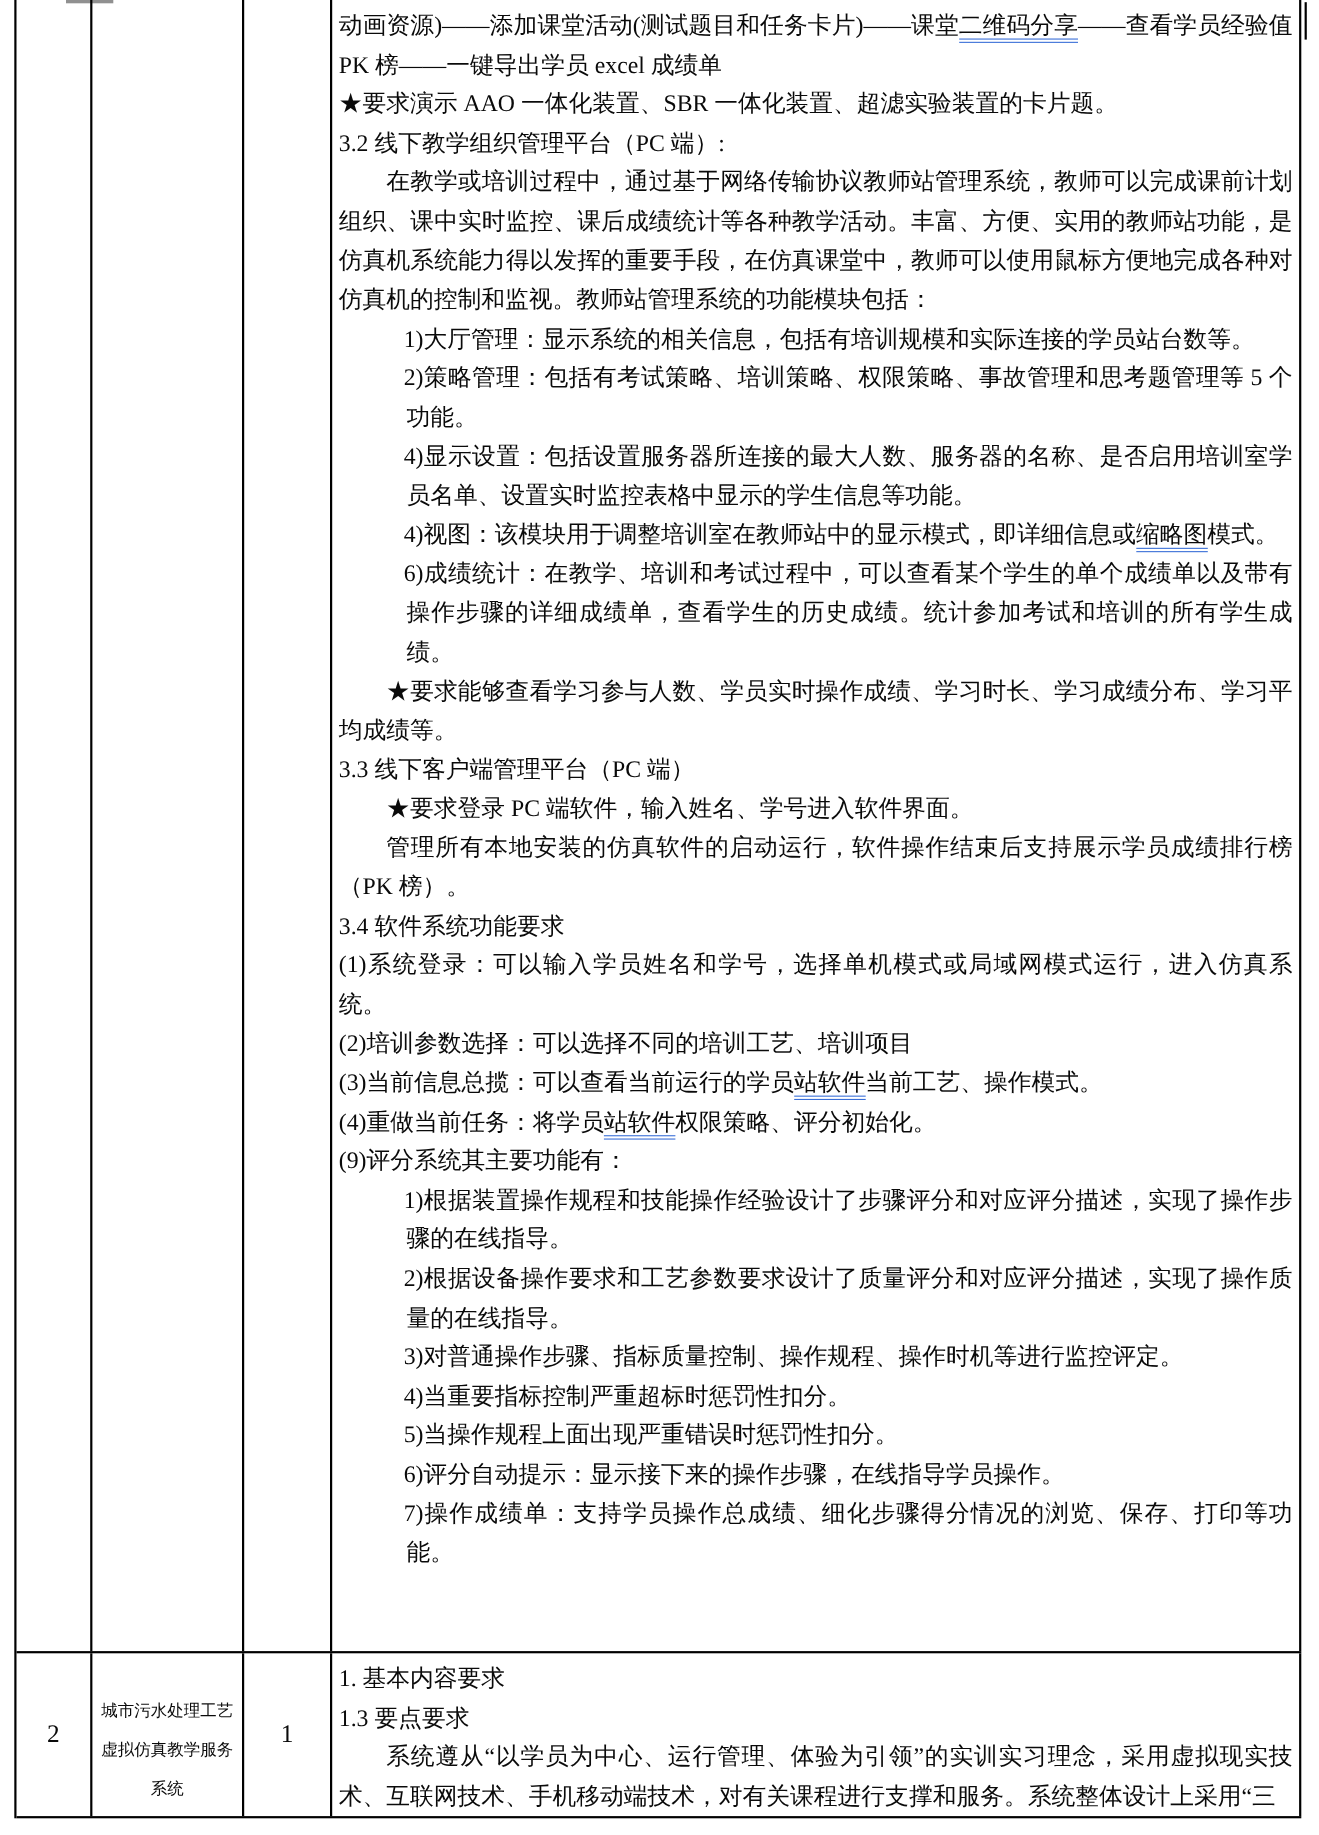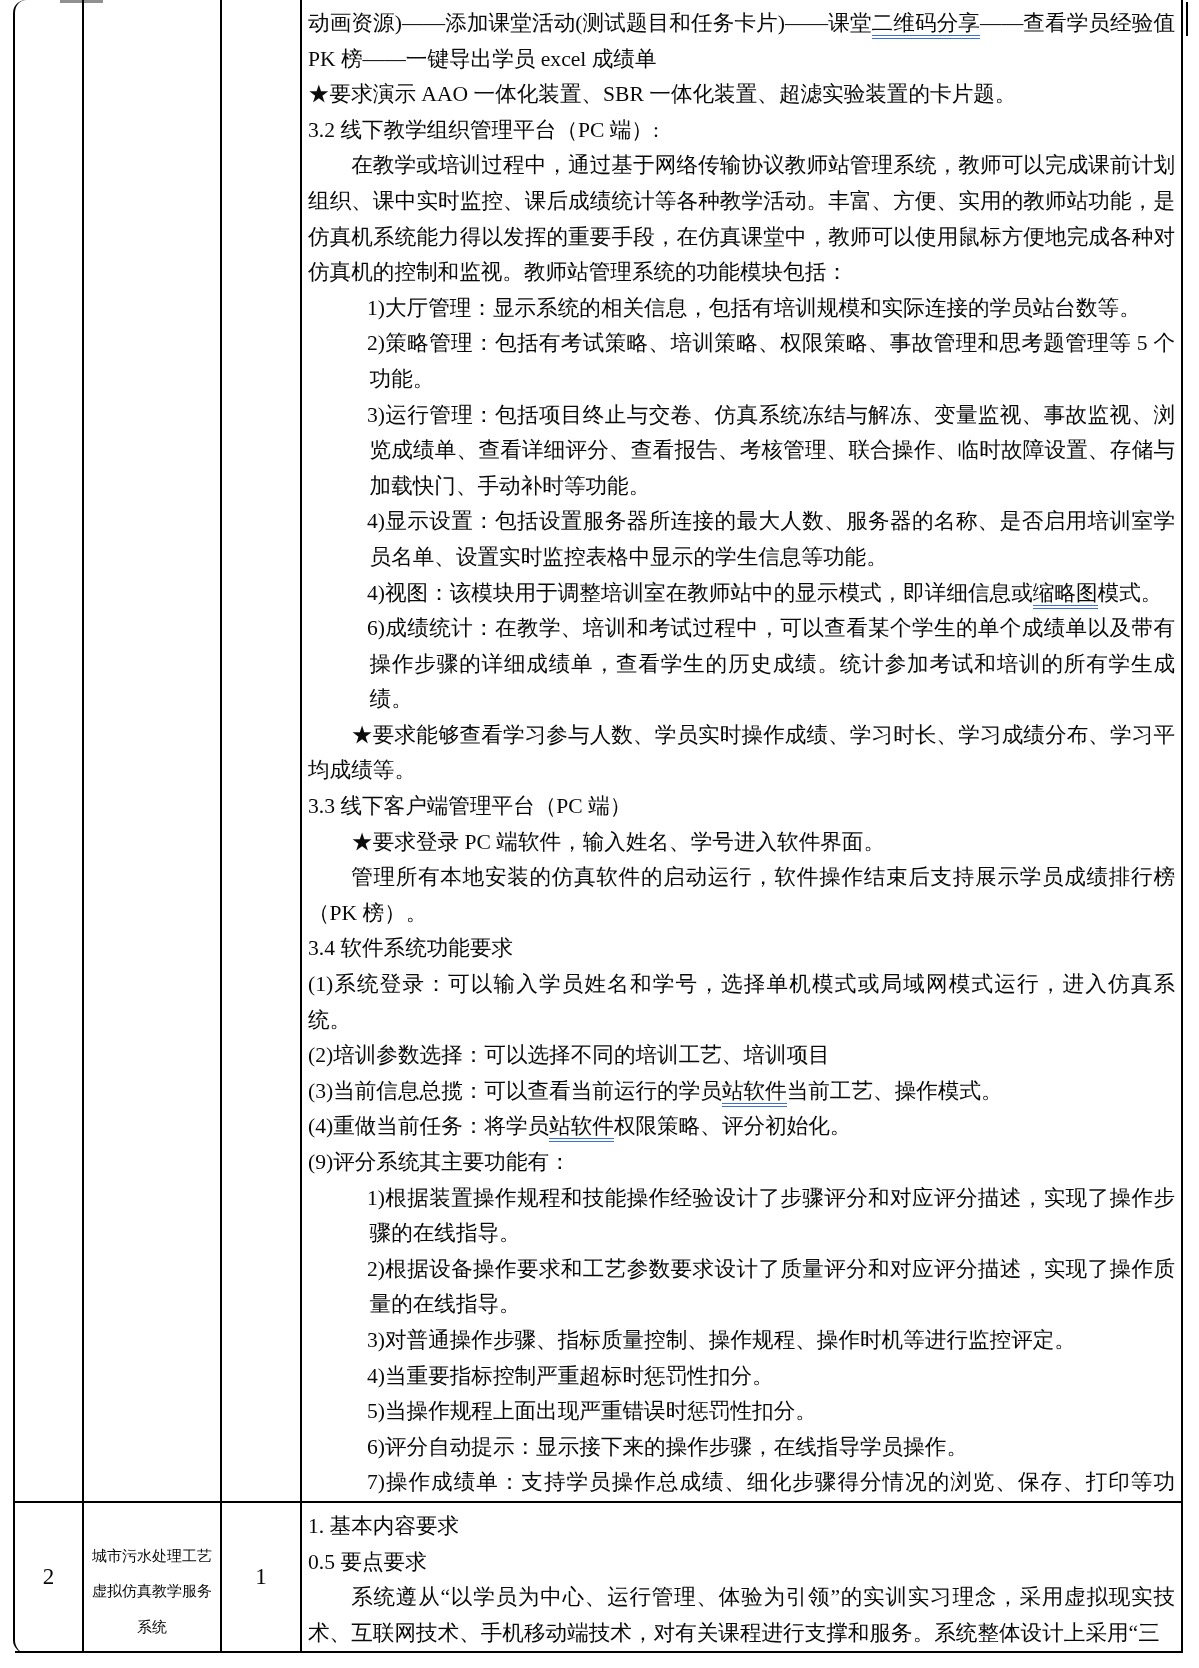--- a/index.html
+++ b/index.html
@@ -12,21 +12,20 @@
     color:#0a0a0a;
     overflow:hidden;
   }
   .spec-table{
     position:absolute;
     left:13px;
     top:0;
     width:1170px;
     border-left:2px solid #000;
     box-sizing:border-box;
-    border-radius:13px;
   }
   .trow{
     display:flex;
     box-sizing:border-box;
     border-bottom:2px solid #000;
   }
   .trow-1{height:1503px;}
   .trow-2{height:150px;}
   .cell{
     box-sizing:border-box;
@@ -77,21 +76,20 @@
       </div>
       <div class="cell c-qty"></div>
       <div class="cell c-spec">
         <div class="paras">
             <p class="p-flush"><span>动画资源)——添加课堂活动(测试题目和任务卡片)——课堂</span><span class="gu">二维码分享</span><span>——查看学员经验值 PK 榜——一键导出学员 excel 成绩单</span></p>
             <p class="p-flush"><span>★要求演示 AAO 一体化装置、SBR 一体化装置、超滤实验装置的卡片题。</span></p>
             <p class="p-flush"><span>3.2 线下教学组织管理平台（PC 端）:</span></p>
             <p class="p-indent"><span>在教学或培训过程中，通过基于网络传输协议教师站管理系统，教师可以完成课前计划组织、课中实时监控、课后成绩统计等各种教学活动。丰富、方便、实用的教师站功能，是仿真机系统能力得以发挥的重要手段，在仿真课堂中，教师可以使用鼠标方便地完成各种对仿真机的控制和监视。教师站管理系统的功能模块包括：</span></p>
             <p class="p-list"><span>1)大厅管理：显示系统的相关信息，包括有培训规模和实际连接的学员站台数等。</span></p>
             <p class="p-list"><span>2)策略管理：包括有考试策略、培训策略、权限策略、事故管理和思考题管理等 5 个功能。</span></p>
-            <p class="p-list"><span>3)运行管理：包括项目终止与交卷、仿真系统冻结与解冻、变量监视、事故监视、浏览成绩单、查看详细评分、查看报告、考核管理、联合操作、临时故障设置、存储与加载快门、手动补时等功能。</span></p>
             <p class="p-list"><span>4)显示设置：包括设置服务器所连接的最大人数、服务器的名称、是否启用培训室学员名单、设置实时监控表格中显示的学生信息等功能。</span></p>
             <p class="p-list"><span>4)视图：该模块用于调整培训室在教师站中的显示模式，即详细信息或</span><span class="gu">缩略图</span><span>模式。</span></p>
             <p class="p-list"><span>6)成绩统计：在教学、培训和考试过程中，可以查看某个学生的单个成绩单以及带有操作步骤的详细成绩单，查看学生的历史成绩。统计参加考试和培训的所有学生成绩。</span></p>
             <p class="p-indent"><span>★要求能够查看学习参与人数、学员实时操作成绩、学习时长、学习成绩分布、学习平均成绩等。</span></p>
             <p class="p-flush"><span>3.3 线下客户端管理平台（PC 端）</span></p>
             <p class="p-indent"><span>★要求登录 PC 端软件，输入姓名、学号进入软件界面。</span></p>
             <p class="p-indent"><span>管理所有本地安装的仿真软件的启动运行，软件操作结束后支持展示学员成绩排行榜（PK 榜）。</span></p>
             <p class="p-flush"><span>3.4 软件系统功能要求</span></p>
             <p class="p-flush"><span>(1)系统登录：可以输入学员姓名和学号，选择单机模式或局域网模式运行，进入仿真系统。</span></p>
             <p class="p-flush"><span>(2)培训参数选择：可以选择不同的培训工艺、培训项目</span></p>
@@ -111,20 +109,20 @@
 
     <div class="trow trow-2">
       <div class="cell c-num">2</div>
       <div class="cell c-name">
         <div class="name-text">城市污水处理工艺虚拟仿真教学服务系统</div>
       </div>
       <div class="cell c-qty">1</div>
       <div class="cell c-spec">
         <div class="paras">
             <p class="p-flush"><span>1. 基本内容要求</span></p>
-            <p class="p-flush"><span>0.5 要点要求</span></p>
+            <p class="p-flush"><span>1.3 要点要求</span></p>
             <p class="p-indent"><span>系统遵从“以学员为中心、运行管理、体验为引领”的实训实习理念，采用虚拟现实技术、互联网技术、手机移动端技术，对有关课程进行支撑和服务。系统整体设计上采用“三</span></p>
           </div>
       </div>
     </div>
 
   </div>
 </div>
 
 </body></html>

